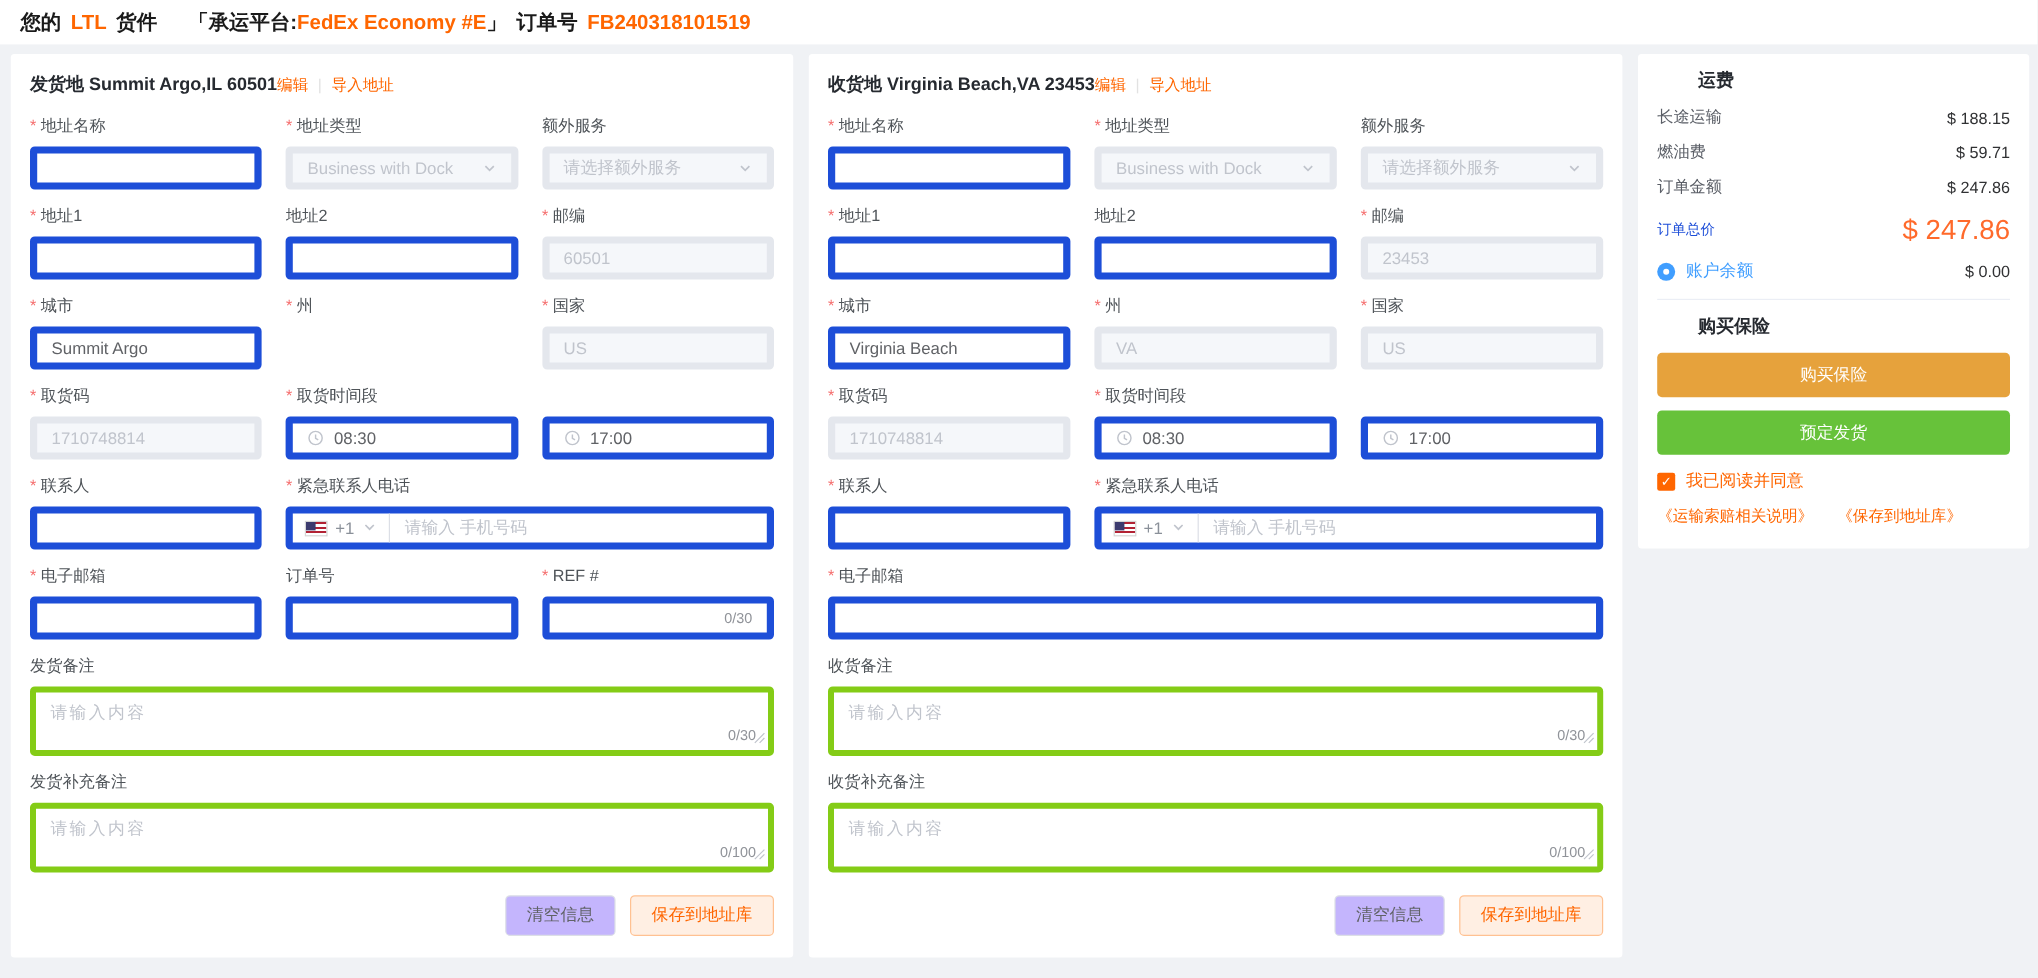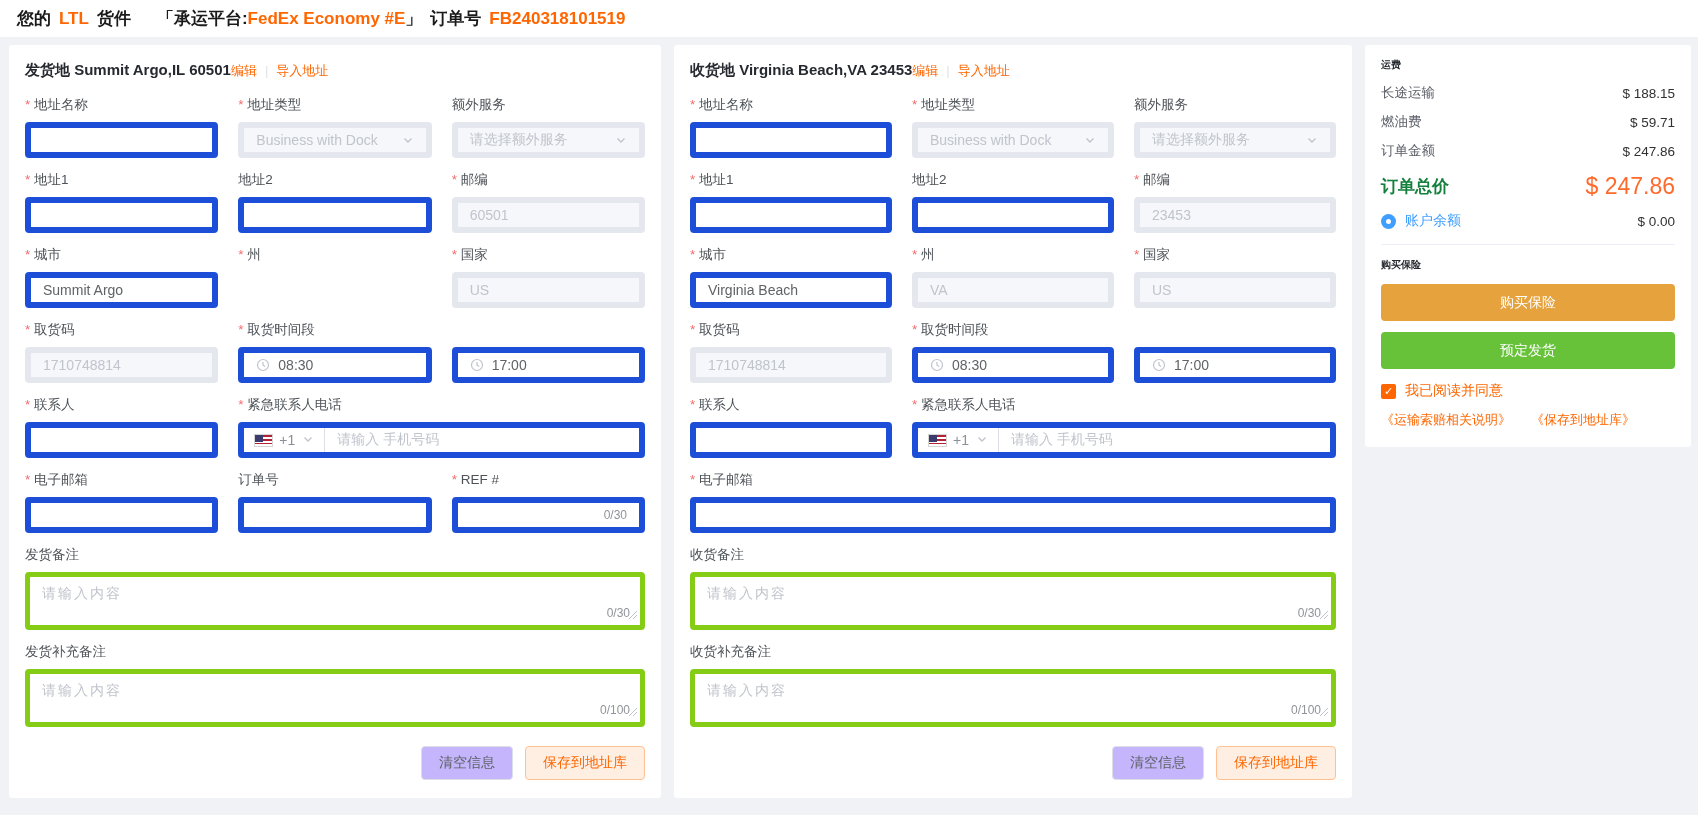--- a/index.html
+++ b/index.html
@@ -70,27 +70,27 @@
   .textarea .resize{ position:absolute; right:2px; bottom:2px; }
   
   .panel-actions{ display:flex; justify-content:flex-end; gap:12px; margin-top:6px; }
   .btn{ height:34px; padding:0 17px; border-radius:4px; font-size:14px; cursor:pointer;
         display:inline-flex; align-items:center; border:1px solid transparent; background:none; font-family:inherit; }
   .btn.plain{ background:#c4b5fd; border-color:#dcdfe6; color:#606266; }
   .btn.orange-light{ background:#ffefe3; border-color:#ffc192; color:#ff6600; }
   
   .sb-title{ font-size:15px; font-weight:bold; color:#262a30; padding-bottom:11px;
              border-bottom:1px solid #ebeef5; margin-bottom:12px; }
-  .sb-sub{ font-size:10px; font-weight:bold; color:#262a30; margin-bottom:12px; }
+  .sb-sub{ font-size:15px; font-weight:bold; color:#262a30; margin-bottom:12px;margin-left:34px; }
   .fee-row{ display:flex; justify-content:space-between; align-items:center;
             font-size:13.5px; margin-bottom:11px; }
   .fee-row .fl{ color:#5a5e66; }
   .fee-row .fv{ color:#303133; }
   .total-row{ display:flex; justify-content:space-between; align-items:center; margin:13px 0 6px; }
-  .total-row .tl{ font-size:17px; font-weight:bold; color:#15803d; }
+  .total-row .tl{ font-size:12px; font-weight:normal; color:#1d4ed8; }
   .total-row .tv{ font-size:23px; color:#ff6a2b; }
   .balance-row{ display:flex; align-items:center; margin:12px 0 14px; }
   .radio{ width:15px; height:15px; border-radius:50%; background:#409eff;
           display:flex; align-items:center; justify-content:center; flex:0 0 auto; cursor:pointer; }
   .radio .dot{ width:5px; height:5px; border-radius:50%; background:#fff; }
   .balance-row .bl{ color:#409eff; font-size:14px; margin-left:9px; }
   .balance-row .bv{ margin-left:auto; color:#303133; font-size:13.5px; }
   .sb-divider{ border-top:1px solid #ebeef5; margin:0 0 13px; }
   .btn-block{ display:flex; width:100%; height:37px; border:none; border-radius:4px;
               color:#fff; font-size:14px; align-items:center; justify-content:center;

